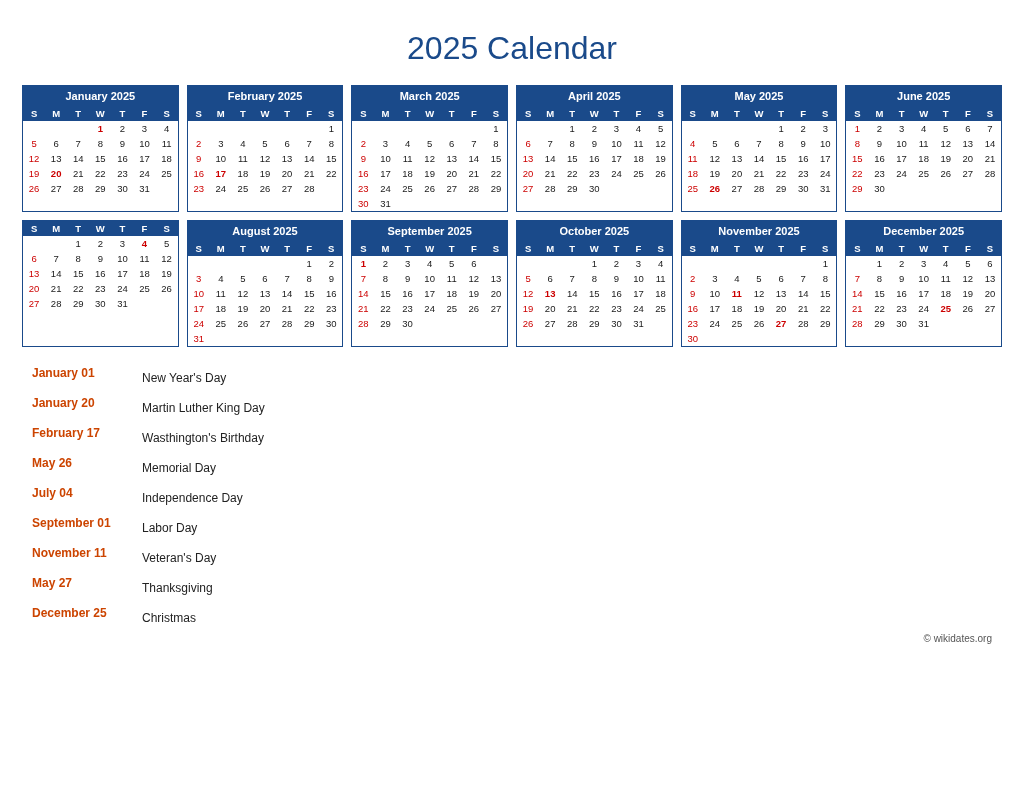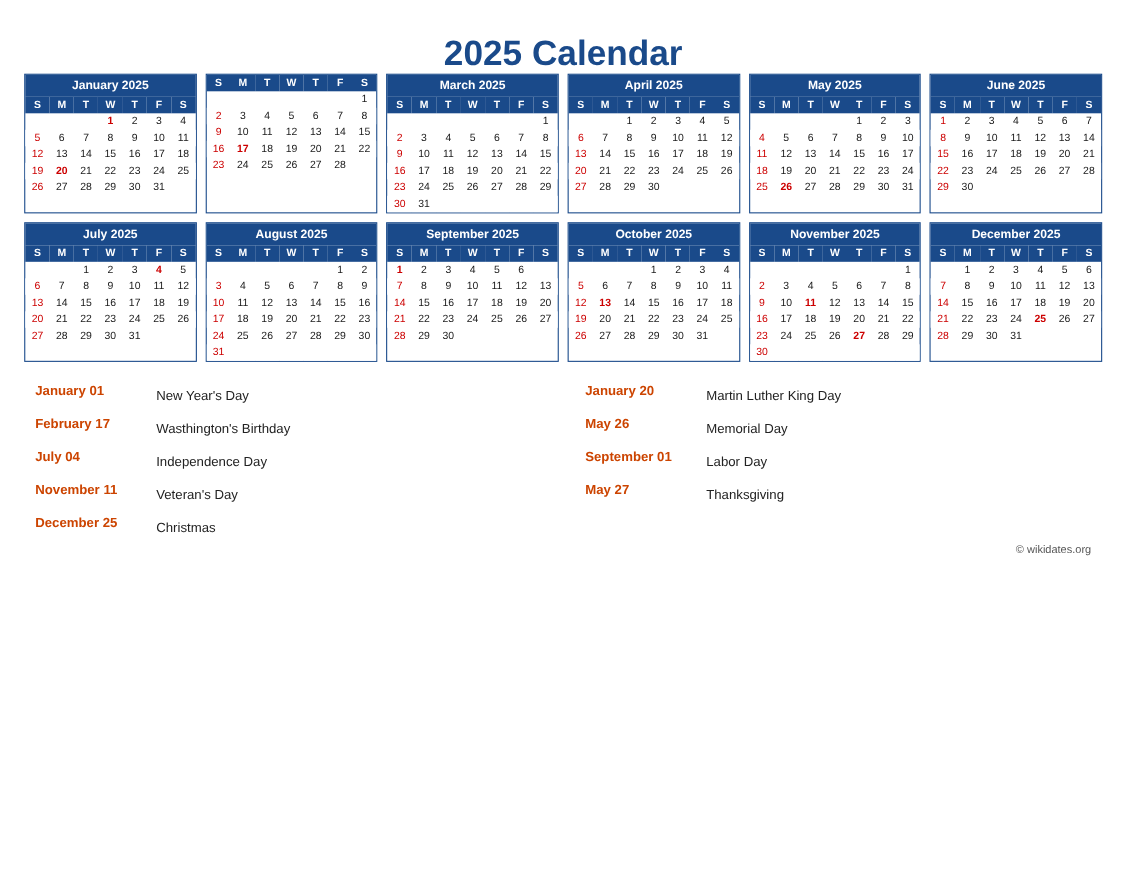--- a/index.html
+++ b/index.html
@@ -11,23 +11,23 @@
       align-items: flex-start;
       padding: 20px;
       min-height: 791px;
     }
     .page {
       width: 980px;
     }
     .main-title {
       text-align: center;
       font-size: 32px;
-      font-weight: bold;
+      font-weight: normal;
       color: #1a4a8a;
-      margin-bottom: 0;
+      margin-bottom: 18px;
       margin-top: 10px;
     }
     .calendars-grid {
       display: grid;
       grid-template-columns: repeat(6, 1fr);
       gap: 8px;
       margin-bottom: 14px;
     }
     .month-block {
       border: 1px solid #1a4a8a;
@@ -57,21 +57,21 @@
       text-align: center;
       padding: 2px 1px;
       color: #1a1a1a;
       border: none;
     }
     .month-table tr:nth-child(even) td {
       background: #fff;
     }
     .holidays-section {
       display: grid;
-      grid-template-columns: 1fr 1fr;
+      grid-template-columns: 1fr;
       gap: 4px 40px;
       margin-top: 6px;
       padding: 0 10px;
     }
     .holiday-row {
       display: flex;
       align-items: center;
       font-size: 12px;
       margin-bottom: 2px;
     }
@@ -157,20 +157,21 @@
               <td>28</td>
               <td>29</td>
               <td>30</td>
               <td>31</td>
               <td></td>
             </tr>
           </tbody>
         </table>
       </div>
       <div class="month-block">
+        <div class="month-header">February 2025</div>
         <table class="month-table">
           <thead>
             <tr>
               <th>S</th>
               <th>M</th>
               <th>T</th>
               <th>W</th>
               <th>T</th>
               <th>F</th>
               <th>S</th>
@@ -480,21 +481,20 @@
               <td></td>
               <td></td>
               <td></td>
               <td></td>
               <td></td>
             </tr>
           </tbody>
         </table>
       </div>
       <div class="month-block">
-        <div class="month-header">July 2025</div>
         <table class="month-table">
           <thead>
             <tr>
               <th>S</th>
               <th>M</th>
               <th>T</th>
               <th>W</th>
               <th>T</th>
               <th>F</th>
               <th>S</th>

